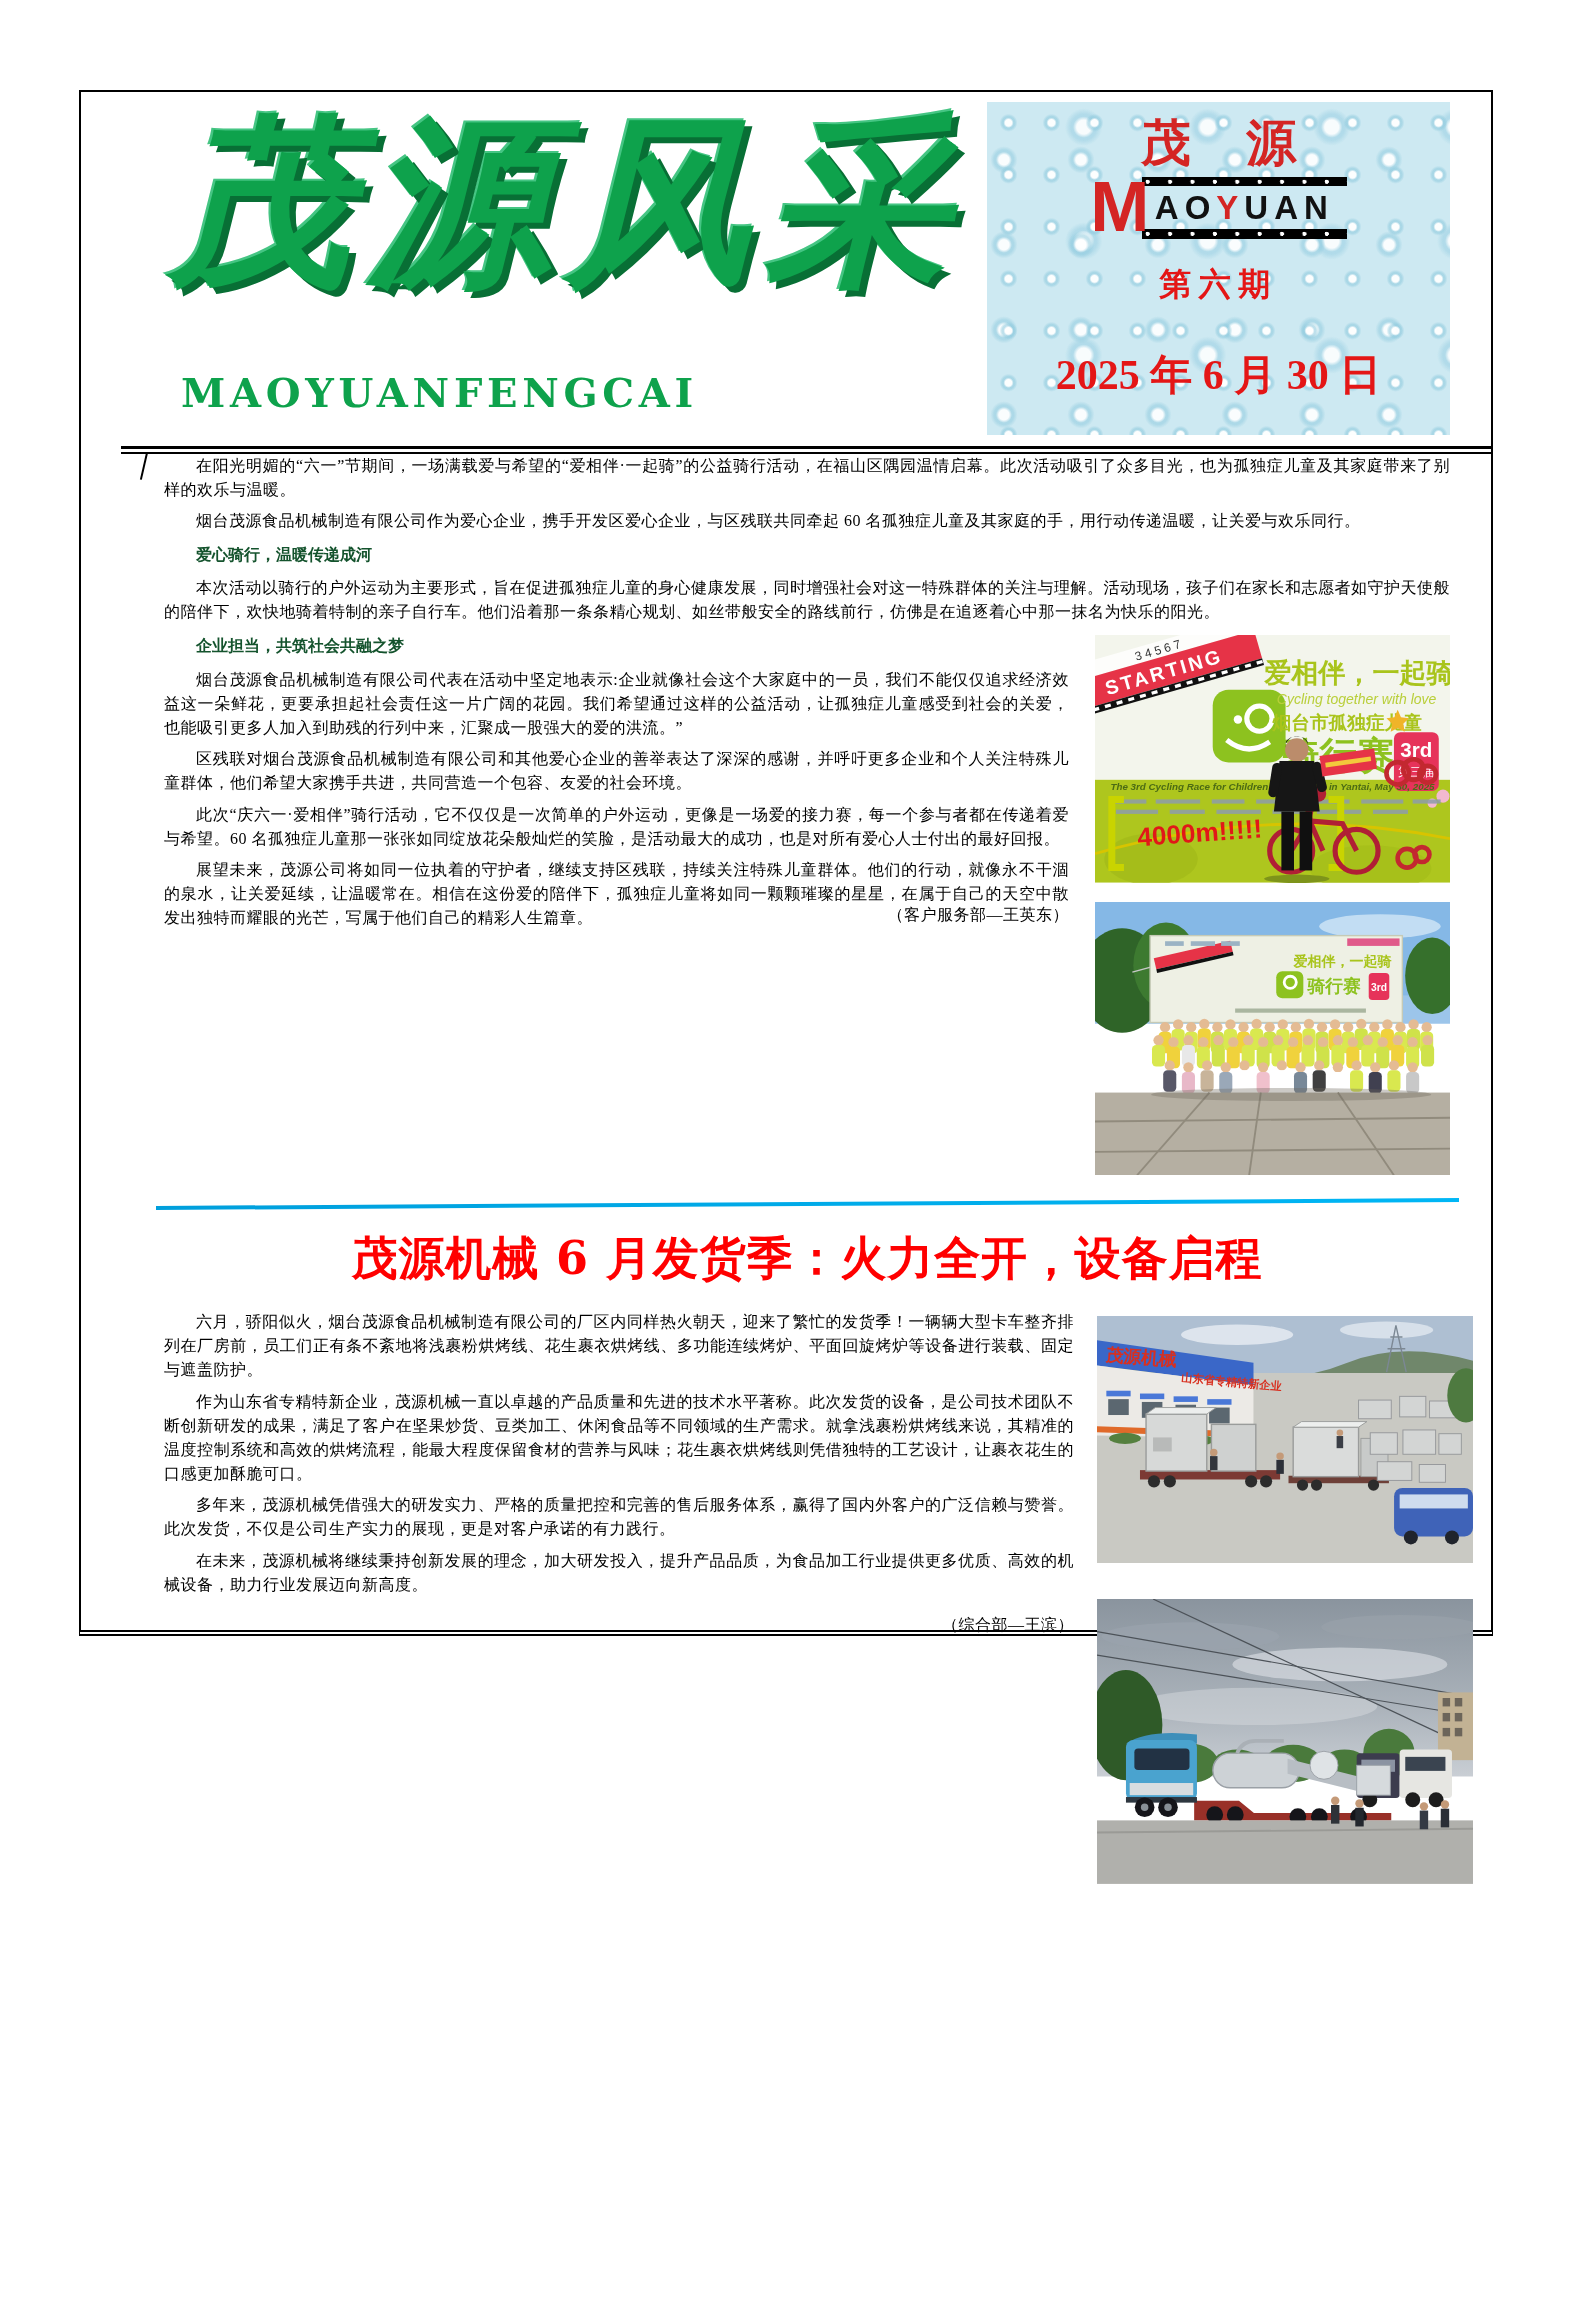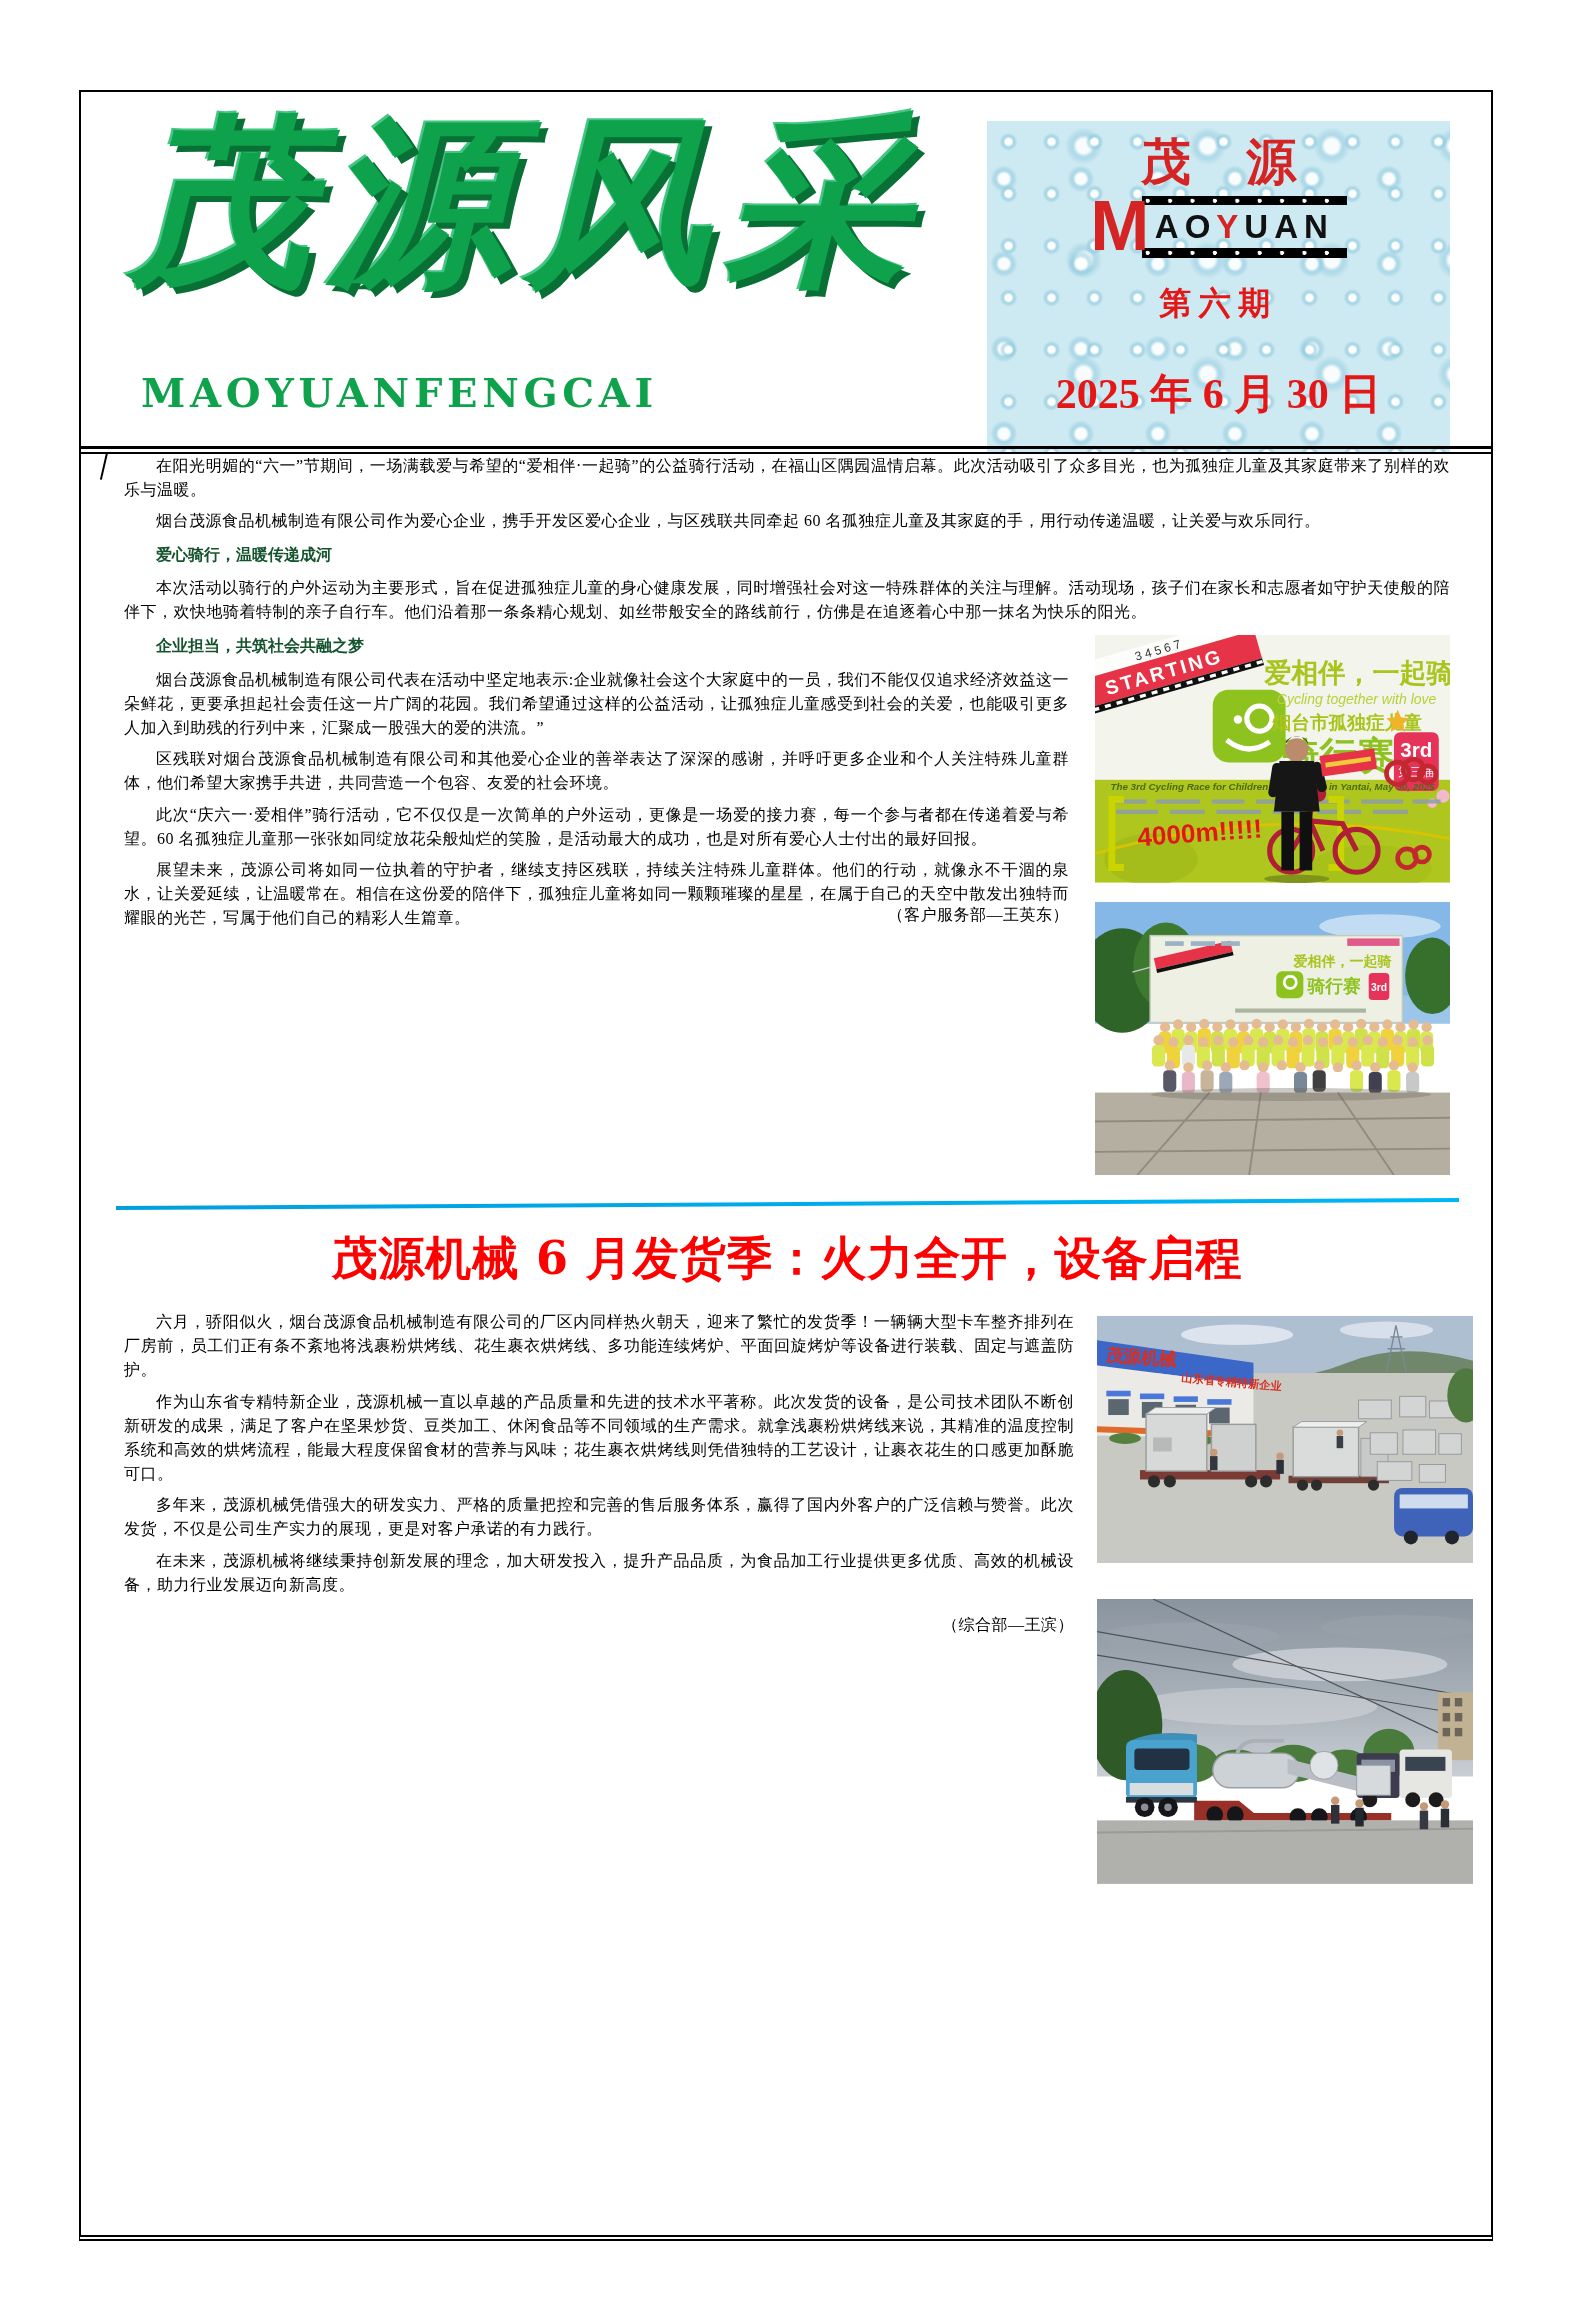--- a/index.html
+++ b/index.html
@@ -1,31 +1,31 @@
 <!DOCTYPE html>
 <html style="font-size:7.5px"><head>
 <meta charset="utf-8">
 <style>
   * { box-sizing: border-box; margin: 0; padding: 0; }
   html,body { background:#ffffff; }
   body { font-family:"Liberation Serif","DejaVu Serif",serif; }
   .page { position:relative; width:1573px; height:2319px; background:#fff; overflow:hidden; }
-  .frame { position:absolute; left:79px; top:90px; width:1414px; height:2151px;
-           border:2.3px solid #000; border-bottom:6px double #000; background:#fff; }
+  .frame { position:absolute; left:79px; top:90px; width:1414px; height:1546px;
+           border:2.3px solid #000; border-bottom:6px double #000; background:#fff;padding-left:40px; }
 
   
   header.masthead { position:relative; height:354px; }
   .brand-zh { position:absolute; left:47px; top:4.7px; font-size:183px; line-height:1.15;
               font-weight:bold; font-style:italic; color:#0ea24c; letter-spacing:16px;
               text-shadow:6.5px 5.6px 0 #086f35, -2.3px -1.9px 0 #45c583;
               font-family:"DejaVu Serif","Liberation Serif",serif; white-space:nowrap; }
   .brand-latin { position:absolute; left:60px; top:277px; width:680px; display:flex;
                  color:#0ea24c; font-size:40px; font-weight:bold;
                  letter-spacing:4.7px; font-family:"DejaVu Serif",serif; }
-  .issue-box { position:absolute; top:29px; right:41px; width:463px; height:333px; text-align:center;
+  .issue-box { position:absolute; top:10px; right:41px; width:463px; height:333px; text-align:center;
                background-color:#cde9f2; overflow:hidden;
                background-image:
                  radial-gradient(circle at 50% 40%, rgba(255,255,255,.95) 0 3.3px, rgba(141,201,221,.55) 5.1px 6.5px, rgba(205,233,242,0) 9px),
                  radial-gradient(circle at 22% 68%, rgba(255,255,255,.9) 0 5.1px, rgba(141,201,221,.5) 8px 9.8px, rgba(205,233,242,0) 13.6px),
                  radial-gradient(circle at 78% 22%, rgba(255,255,255,.85) 0 7px, rgba(150,205,225,.5) 10.7px 13px, rgba(205,233,242,0) 18.7px);
                background-size:43px 52px, 77px 85px, 124px 114px; }
   .ib-logo-zh { margin-top:7.5px; font-size:50px; font-weight:bold; color:#d42524; letter-spacing:21.5px; text-indent:21.5px; }
   .film { display:flex; justify-content:center; align-items:center; margin-top:0; }
   .film-m { font-size:71px; line-height:.85; font-weight:bold; color:#d42524;
             font-family:"Liberation Sans",sans-serif; margin-right:-7.5px; position:relative; z-index:2; }

